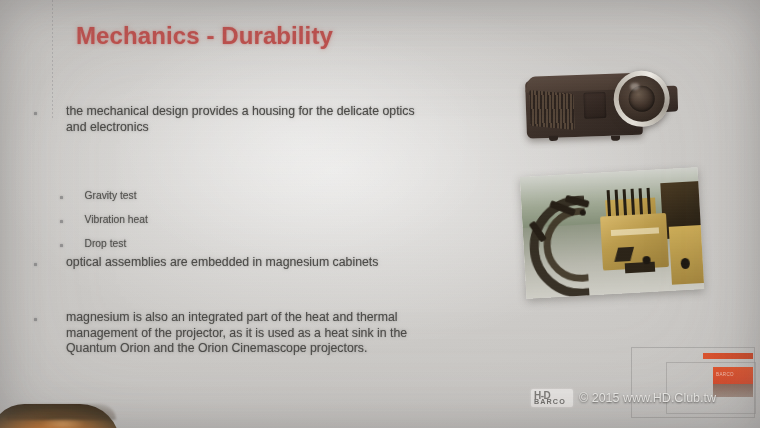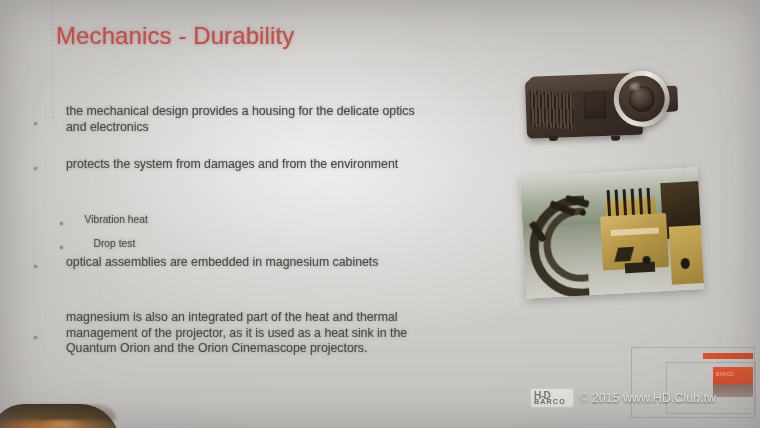--- a/index.html
+++ b/index.html
@@ -29,28 +29,28 @@
   }
 
   
   .guide-line{
     position:absolute;left:52px;top:0;width:1px;height:118px;
     background:repeating-linear-gradient(180deg, rgba(120,120,125,.42) 0px, rgba(120,120,125,.42) 2px, rgba(0,0,0,0) 2px, rgba(0,0,0,0) 4px);
     opacity:.75;
   }
 
   .title{
-    position:absolute;left:56px;top:22px;
-    font-size:24px;font-weight:400;letter-spacing:.1px;
+    position:absolute;left:76px;top:22px;
+    font-size:24px;font-weight:700;letter-spacing:.1px;
     color:#c0504d;
     text-shadow:0 0 2.2px rgba(192,80,77,.55), 0 0 6px rgba(200,110,100,.28);
   }
 
   .bullets{position:absolute;left:0;top:0;width:470px;height:428px;}
-  .b-row{position:absolute;display:flex;align-items:center;}
+  .b-row{position:absolute;display:flex;}
   .marker{
     flex:0 0 auto;width:3px;height:3px;background:rgba(110,110,112,.62);
     border-radius:.5px;margin-top:8px;
     box-shadow:0 0 2px rgba(120,120,120,.5);
   }
   .b-text{
     color:#4c4b48;
     text-shadow:0 0 1.4px rgba(90,88,86,.55), 0 0 4px rgba(140,138,136,.30);
   }
   .lvl1 .marker{margin-left:0;}
@@ -247,32 +247,32 @@
 
   <div class="title">Mechanics - Durability</div>
 
   <div class="bullets">
 
     <div class="b-row lvl1" style="left:34px;top:104px;width:420px;">
       <span class="marker"></span>
       <span class="b-text" style="width:360px;">the mechanical design provides a housing for the delicate optics and electronics</span>
     </div>
 
-    <div class="b-row lvl1" style="left:34px;top:157px;width:430px;">
-      <span class="marker"></span>
-      <span class="b-text" style="width:390px;">protects the system from damages and from the environment</span>
-    </div>
-
+
+    <div class="b-row lvl2" style="left:60px;top:189px;width:300px;">
+      <span class="marker"></span>
+      <span class="b-text">Gravity test</span>
+    </div>
 
     <div class="b-row lvl2" style="left:60px;top:213px;width:300px;">
       <span class="marker"></span>
       <span class="b-text">Vibration heat</span>
     </div>
 
-    <div class="b-row lvl2" style="left:60px;top:237px;width:300px;gap:9px;">
+    <div class="b-row lvl2" style="left:60px;top:237px;width:300px;">
       <span class="marker"></span>
       <span class="b-text">Drop test</span>
     </div>
 
     <div class="b-row lvl1" style="left:34px;top:255px;width:420px;">
       <span class="marker"></span>
       <span class="b-text" style="width:370px;">optical assemblies are embedded in magnesium cabinets</span>
     </div>
 
     <div class="b-row lvl1" style="left:34px;top:310px;width:420px;">

